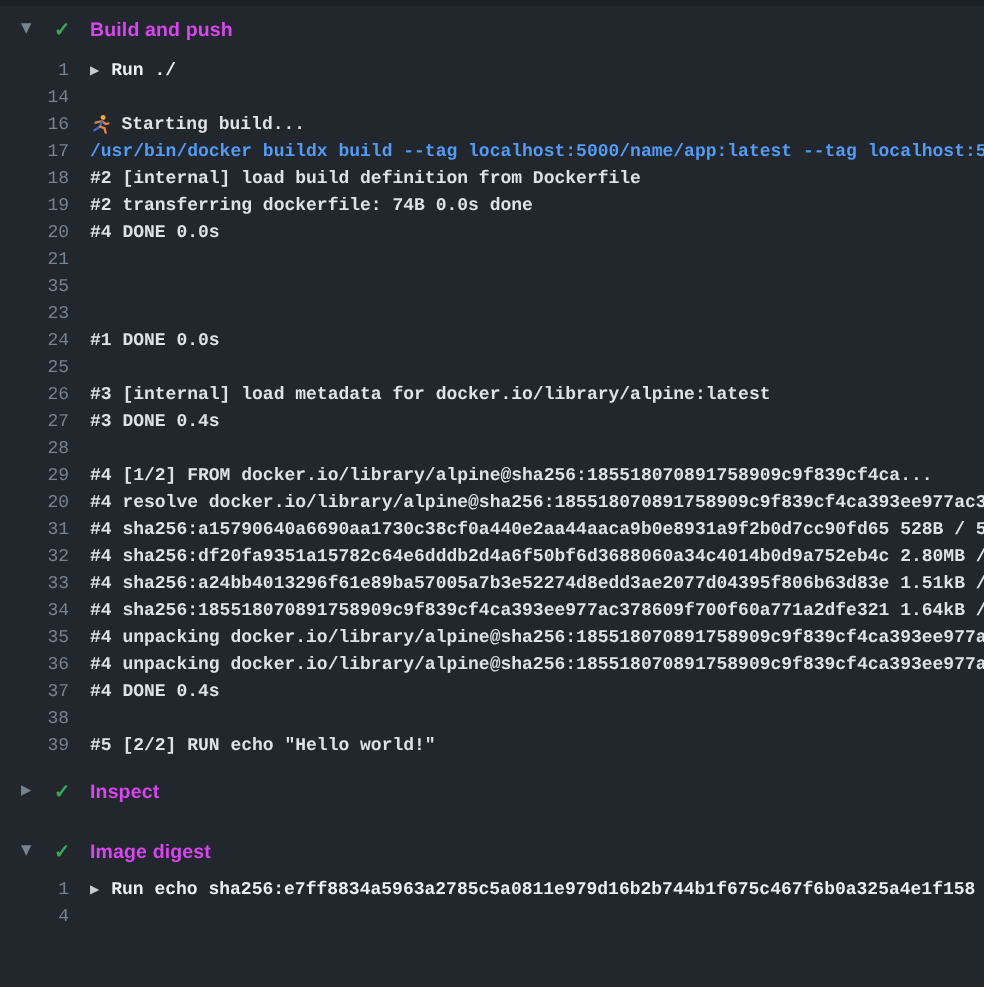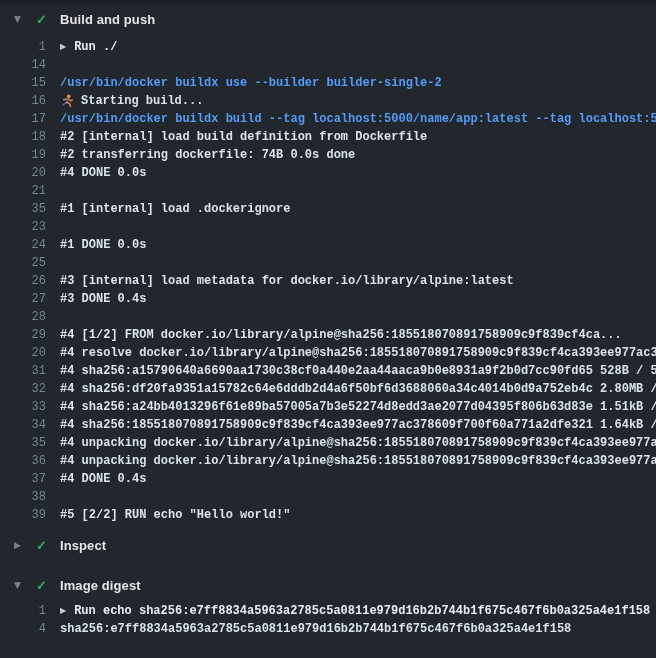--- a/index.html
+++ b/index.html
@@ -16,21 +16,21 @@
   }
   .chev{
     width:22px;font-size:9px;color:#768390;flex:0 0 22px;
     font-family:"DejaVu Sans",sans-serif;
   }
   .check{
     width:24px;flex:0 0 24px;color:#38a952;font-weight:bold;
     font-size:13px;
   }
   .sec-title{
-    color:#e5e5e5;font-size:13px;font-weight:700;letter-spacing:.1px;
+    color:#d946ef;font-size:13px;font-weight:700;letter-spacing:.1px;
   }
   .sec-content{padding:4px 0 6px 0;}
   .sec-content.digest{padding:2px 0 4px 0;}
   .row{
     height:18px;line-height:18px;display:flex;
     font-family:"Liberation Mono","DejaVu Sans Mono",monospace;
     font-size:12px;white-space:pre;overflow:hidden;
   }
   .num{
     flex:0 0 46px;width:46px;text-align:right;color:#768390;
@@ -55,33 +55,32 @@
 <div class="top-strip"></div>
 <div class="log" id="log">
     <div class="sec-header">
       <span class="chev">▼</span>
       <span class="check">✓</span>
       <span class="sec-title">Build and push</span>
     </div>
     <div class="sec-content">
       <div class="row"><span class="num">1</span><span class="txt run"><span class="play">▶</span><span>Run ./</span></span></div>
       <div class="row"><span class="num">14</span></div>
-      <div class="row"><span class="num">15</span><span class="txt command"><span>/usr/bin/docker buildx use --builder builder-single-2</span></span></div>
       <div class="row"><span class="num">16</span><span class="txt plain"><svg viewBox="0 0 16 16" class="emoji">
             <circle cx="10" cy="2.6" r="1.9" fill="#f2a43c"></circle>
             <path d="M4.2 6.6 L9 5.4 L12 7.6 L14 7.2" stroke="#e8833a" stroke-width="1.7" fill="none" stroke-linecap="round"></path>
             <path d="M9 5.8 L7.6 9.6 L3.4 12.4" stroke="#3c68c8" stroke-width="1.8" fill="none" stroke-linecap="round"></path>
             <path d="M7.6 9.6 L11 10.8 L12 14.2" stroke="#e8833a" stroke-width="1.8" fill="none" stroke-linecap="round"></path>
           </svg><span>Starting build...</span></span></div>
       <div class="row"><span class="num">17</span><span class="txt command"><span>/usr/bin/docker buildx build --tag localhost:5000/name/app:latest --tag localhost:50</span></span></div>
       <div class="row"><span class="num">18</span><span class="txt plain"><span>#2 [internal] load build definition from Dockerfile</span></span></div>
       <div class="row"><span class="num">19</span><span class="txt plain"><span>#2 transferring dockerfile: 74B 0.0s done</span></span></div>
       <div class="row"><span class="num">20</span><span class="txt plain"><span>#4 DONE 0.0s</span></span></div>
       <div class="row"><span class="num">21</span><span class="txt plain"><span></span></span></div>
-      <div class="row"><span class="num">35</span><span class="txt plain"><span>#1 [internal] load .dockerignore</span></span></div>
+      <div class="row"><span class="num">35</span></div>
       <div class="row"><span class="num">23</span></div>
       <div class="row"><span class="num">24</span><span class="txt plain"><span>#1 DONE 0.0s</span></span></div>
       <div class="row"><span class="num">25</span><span class="txt plain"><span></span></span></div>
       <div class="row"><span class="num">26</span><span class="txt plain"><span>#3 [internal] load metadata for docker.io/library/alpine:latest</span></span></div>
       <div class="row"><span class="num">27</span><span class="txt plain"><span>#3 DONE 0.4s</span></span></div>
       <div class="row"><span class="num">28</span><span class="txt plain"><span></span></span></div>
       <div class="row"><span class="num">29</span><span class="txt plain"><span>#4 [1/2] FROM docker.io/library/alpine@sha256:185518070891758909c9f839cf4ca...</span></span></div>
       <div class="row"><span class="num">20</span><span class="txt plain"><span>#4 resolve docker.io/library/alpine@sha256:185518070891758909c9f839cf4ca393ee977ac37</span></span></div>
       <div class="row"><span class="num">31</span><span class="txt plain"><span>#4 sha256:a15790640a6690aa1730c38cf0a440e2aa44aaca9b0e8931a9f2b0d7cc90fd65 528B / 52</span></span></div>
       <div class="row"><span class="num">32</span><span class="txt plain"><span>#4 sha256:df20fa9351a15782c64e6dddb2d4a6f50bf6d3688060a34c4014b0d9a752eb4c 2.80MB / 2</span></span></div>
@@ -98,15 +97,15 @@
       <span class="check">✓</span>
       <span class="sec-title">Inspect</span>
     </div>
     <div class="sec-header">
       <span class="chev">▼</span>
       <span class="check">✓</span>
       <span class="sec-title">Image digest</span>
     </div>
     <div class="sec-content digest">
       <div class="row"><span class="num">1</span><span class="txt run"><span class="play">▶</span><span>Run echo sha256:e7ff8834a5963a2785c5a0811e979d16b2b744b1f675c467f6b0a325a4e1f158</span></span></div>
-      <div class="row"><span class="num">4</span><span class="txt plain"><span>sha256:e7ff8834a5963a2785c5a0811e979d16b2b744b1f675c467f6b0a325a4e1f158</span></span></div>
+      <div class="row"><span class="num">4</span></div>
     </div>
   </div>
 
 </body></html>

